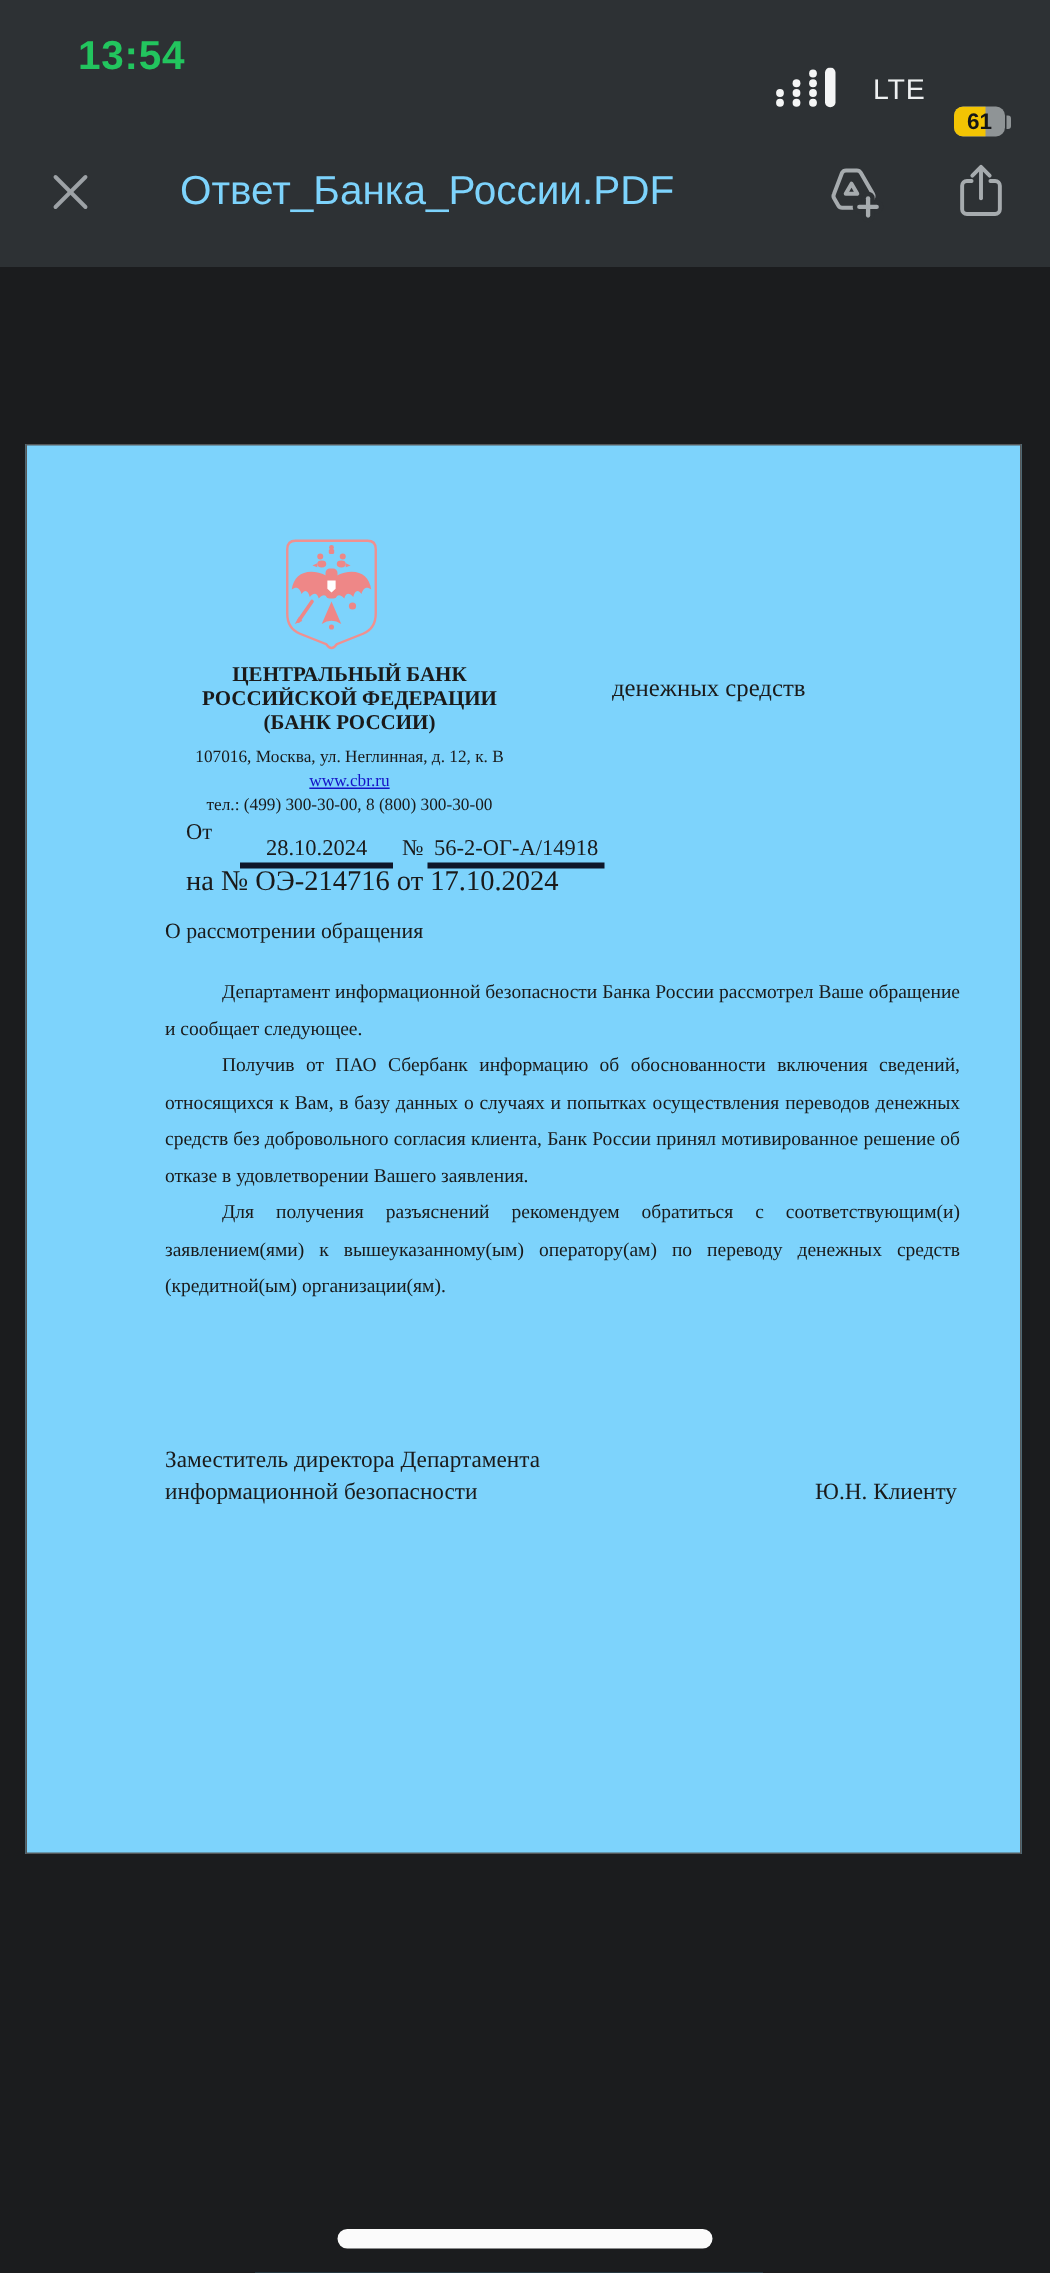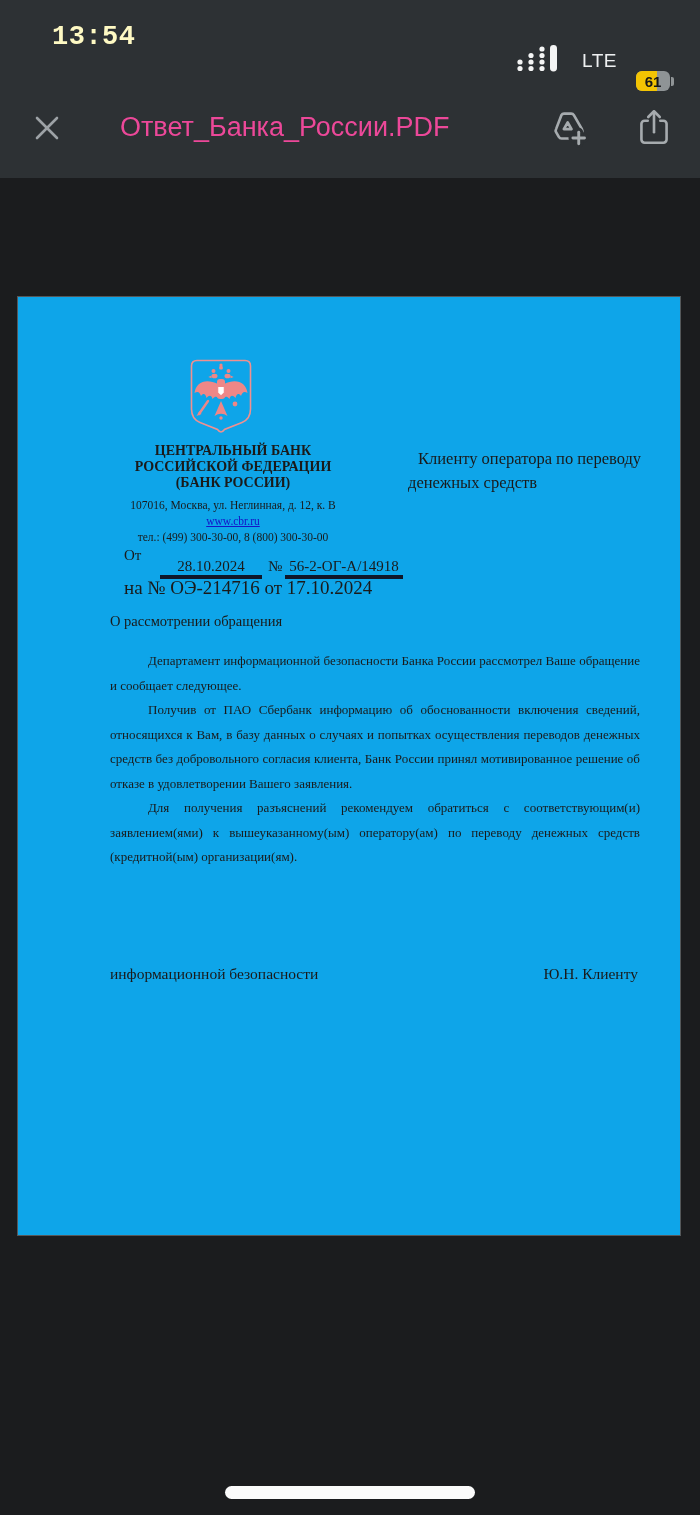--- a/index.html
+++ b/index.html
@@ -2,40 +2,40 @@
 <html><head>
 <meta charset="utf-8">
 <style>
   html,body{margin:0;padding:0;background:#101113;}
   .screen{position:relative;width:700px;height:1515px;background:#1b1c1e;overflow:hidden;
           font-family:"Liberation Sans",sans-serif;}
 
   
   .topchrome{position:absolute;left:0;top:0;width:700px;height:178px;background:#2d3134;}
   .statusbar{position:absolute;left:0;top:0;width:700px;height:76px;}
-  .time{position:absolute;left:52px;top:22px;font-size:27px;font-weight:bold;color:#fef9c3;letter-spacing:.5px;font-family:Liberation Mono, monospace;}
+  .time{position:absolute;left:52px;top:22px;font-size:27px;font-weight:bold;color:#22c55e;letter-spacing:.5px;}
   .status-right{position:absolute;right:26px;top:30px;display:flex;align-items:center;gap:19px;}
   .lte{font-size:19px;color:#eef0f1;letter-spacing:.5px;}
   .battery{position:relative;width:34px;height:20px;border-radius:6px;background:#8f9496;overflow:hidden;}
   .battery-fill{position:absolute;left:0;top:0;height:100%;width:61%;background:#f3c403;}
   .battery-num{position:absolute;left:0;top:0;width:100%;height:100%;display:flex;align-items:center;justify-content:center;
                font-size:15px;font-weight:bold;color:#151618;}
   .battery-tip{width:3px;height:9px;background:#8f9496;border-radius:0 2px 2px 0;margin-left:1px;}
   .batwrap{display:flex;align-items:center;margin-top:41px;}
 
   .toolbar{position:absolute;left:0;top:76px;width:700px;height:102px;display:flex;align-items:center;}
   .iconbtn{background:none;border:none;padding:0;margin:0;cursor:pointer;display:flex;align-items:center;justify-content:center;}
   .close-btn{position:absolute;left:28px;top:34px;width:38px;height:38px;}
-  .doc-title{position:absolute;left:120px;top:36px;width:400px;font-size:27px;color:#ec4899;
+  .doc-title{position:absolute;left:120px;top:36px;width:400px;font-size:27px;color:#7dd3fc;
              white-space:nowrap;overflow:hidden;}
   .drive-btn{position:absolute;left:548px;top:31px;width:42px;height:44px;}
   .share-btn{position:absolute;left:634px;top:29px;width:40px;height:46px;}
 
   
-  .page{position:absolute;left:17px;top:296px;width:664px;height:940px;background:#0ea5e9;
+  .page{position:absolute;left:17px;top:296px;width:664px;height:940px;background:#7dd3fc;
         border:1px solid #55585a;box-sizing:border-box;font-family:"Liberation Serif",serif;color:#1a1a1a;}
   .abs{position:absolute;}
   .emblem{left:172px;top:62px;width:62px;height:76px;}
   .bank-name{left:65px;top:146px;width:300px;text-align:center;font-weight:bold;font-size:14px;line-height:16px;}
   .contact{left:65px;top:200px;width:300px;text-align:center;font-size:11.5px;line-height:16px;}
   .weblink{color:#1414c8;text-decoration:underline;}
   .recipient{left:390px;top:150px;width:248px;font-size:16.5px;line-height:24px;}
   .recipient .ind{padding-left:10px;}
   .ref-from{left:106px;top:250px;font-size:15px;}
   .ref-values{left:142px;top:261px;font-size:15px;white-space:nowrap;}
@@ -166,39 +166,39 @@
       <div>(БАНК РОССИИ)</div>
     </div>
 
     <div class="abs contact">
       <div>107016, Москва, ул. Неглинная, д. 12, к. В</div>
       <div><span class="weblink">www.cbr.ru</span></div>
       <div>тел.: (499) 300-30-00, 8 (800) 300-30-00</div>
     </div>
 
     <div class="abs recipient">
-      <div class="ind">Клиенту оператора по переводу</div>
       <div>денежных средств</div>
     </div>
 
     <div class="abs ref-from">От</div>
     <div class="abs ref-values">
       <span class="u date">28.10.2024</span><span class="nosign">№</span><span class="u num">56-2-ОГ-А/14918</span>
     </div>
     <div class="abs reply-ref">на № ОЭ-214716 от 17.10.2024</div>
     <div class="abs subject">О рассмотрении обращения</div>
 
     <div class="abs body">
       <p>Департамент информационной безопасности Банка России рассмотрел Ваше обращение и сообщает следующее.</p>
       <p>Получив от ПАО Сбербанк информацию об обоснованности включения сведений, относящихся к Вам, в базу данных о случаях и попытках осуществления переводов денежных средств без добровольного согласия клиента, Банк России принял мотивированное решение об отказе в удовлетворении Вашего заявления.</p>
       <p>Для получения разъяснений рекомендуем обратиться с соответствующим(и) заявлением(ями) к вышеуказанному(ым) оператору(ам) по переводу денежных средств (кредитной(ым) организации(ям).</p>
     </div>
 
     <div class="abs signature">
       <div>
+        <div>Заместитель директора Департамента</div>
         <div>информационной безопасности</div>
       </div>
       <div>Ю.Н. Клиенту</div>
     </div>
   </div>
 
   <div class="home-indicator"></div>
 </div>
 
 </body></html>

